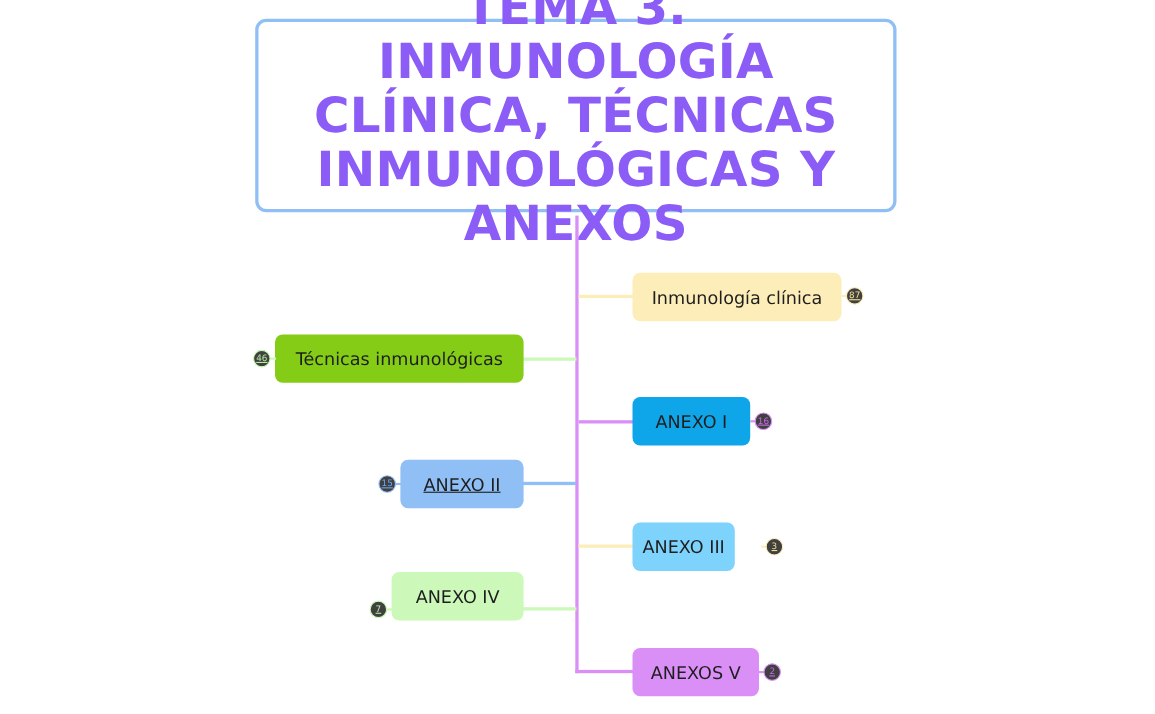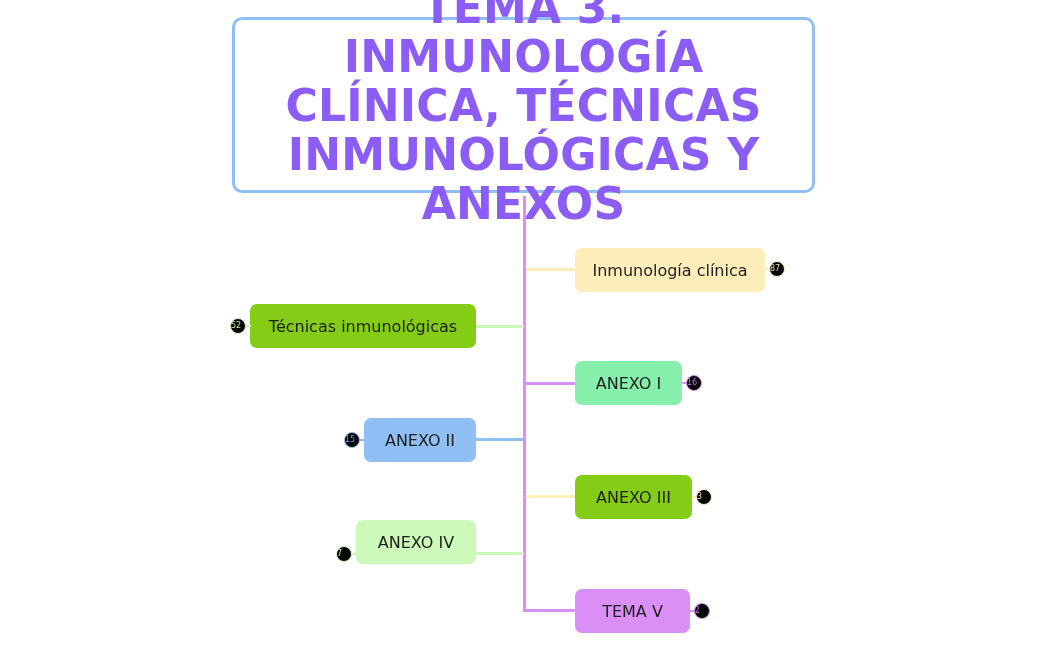--- a/index.html
+++ b/index.html
@@ -22,22 +22,23 @@
     .line { position: absolute; }
     .trunk { left: 523px; top: 196px; width: 3px; height: 416px; background: #da8ff7; }
     .node {
       position: absolute; height: 44px; border-radius: 7px;
       display: flex; align-items: center; justify-content: center;
       font-size: 16px; color: #1e1e1e; box-sizing: border-box; padding: 0 17px;
       white-space: nowrap;
     }
     .badge {
       position: absolute; width: 14px; height: 14px; border-radius: 50%;
-      border: 1.5px solid; font-size: 8px; line-height: 14px; text-align: left;
-      background: #000000;
+      border: 1.5px solid; font-size: 8px; line-height: 14px; text-align: center;
+      background: #404040;
+      text-decoration: underline;
     }
   </style>
 </head>
 <body>
 
 <div class="root">
   <div class="root-title">TEMA 3. INMUNOLOGÍA CLÍNICA, TÉCNICAS INMUNOLÓGICAS Y ANEXOS</div>
 </div>
 
 <div class="line trunk"></div>
@@ -47,48 +48,48 @@
   <span>Inmunología clínica</span>
 </div>
 <div class="line" style="left:765px; top:268px; width:5px; height:2px; background:#fdeeb9;"></div>
 <div class="badge" style="left:769px; top:261px; border-color:#fdeeb9; color:#f5dd92;">87</div>
 
 <div class="line" style="left:475px; top:325px; width:49px; height:3px; background:#ccf9b9;"></div>
 <div class="node" style="left:250px; top:304px; width:226px; background:#84cc16;">
   <span>Técnicas inmunológicas</span>
 </div>
 <div class="line" style="left:245px; top:325px; width:6px; height:2px; background:#ccf9b9;"></div>
-<div class="badge" style="left:230px; top:318px; border-color:#ccf9b9; color:#b5eea0;">52</div>
+<div class="badge" style="left:230px; top:318px; border-color:#ccf9b9; color:#b5eea0;">46</div>
 
 <div class="line" style="left:526px; top:382px; width:50px; height:3px; background:#da8ff7;"></div>
-<div class="node" style="left:575px; top:361px; width:107px; background:#86efac;">
+<div class="node" style="left:575px; top:361px; width:107px; background:#0ea5e9;">
   <span>ANEXO I</span>
 </div>
 <div class="line" style="left:682px; top:382px; width:5px; height:2px; background:#da8ff7;"></div>
 <div class="badge" style="left:686px; top:375px; border-color:#da8ff7; color:#c76ae8;">16</div>
 
 <div class="line" style="left:475px; top:438px; width:49px; height:3px; background:#8fbff5;"></div>
-<div class="node" style="left:364px; top:418px; width:112px; background:#8fbff5;">
+<div class="node" style="left:364px; top:418px; width:112px; background:#8fbff5;text-decoration:underline;">
   <span>ANEXO II</span>
 </div>
 <div class="line" style="left:359px; top:439px; width:6px; height:2px; background:#8fbff5;"></div>
 <div class="badge" style="left:344px; top:432px; border-color:#8fbff5; color:#6aa6ee;">15</div>
 
 <div class="line" style="left:526px; top:495px; width:50px; height:3px; background:#fdeeb9;"></div>
-<div class="node" style="left:575px; top:475px; width:117px; background:#84cc16;">
+<div class="node" style="left:575px; top:475px; width:93px; background:#7dd3fc;">
   <span>ANEXO III</span>
 </div>
 <div class="line" style="left:692px; top:496px; width:5px; height:2px; background:#fdeeb9;"></div>
 <div class="badge" style="left:696px; top:489px; border-color:#fdeeb9; color:#f5dd92;">3</div>
 
 <div class="line" style="left:475px; top:552px; width:49px; height:3px; background:#ccf9b9;"></div>
 <div class="node" style="left:356px; top:520px; width:120px; background:#ccf9b9;">
   <span>ANEXO IV</span>
 </div>
 <div class="line" style="left:351px; top:553px; width:6px; height:2px; background:#ccf9b9;"></div>
 <div class="badge" style="left:336px; top:546px; border-color:#ccf9b9; color:#b5eea0;">7</div>
 
 <div class="line" style="left:523px; top:609px; width:53px; height:3px; background:#da8ff7;"></div>
 <div class="node" style="left:575px; top:589px; width:115px; background:#da8ff7;">
-  <span>TEMA V</span>
+  <span>ANEXOS V</span>
 </div>
 <div class="line" style="left:690px; top:610px; width:5px; height:2px; background:#da8ff7;"></div>
 <div class="badge" style="left:694px; top:603px; border-color:#da8ff7; color:#c76ae8;">2</div>
 
 </body></html>

